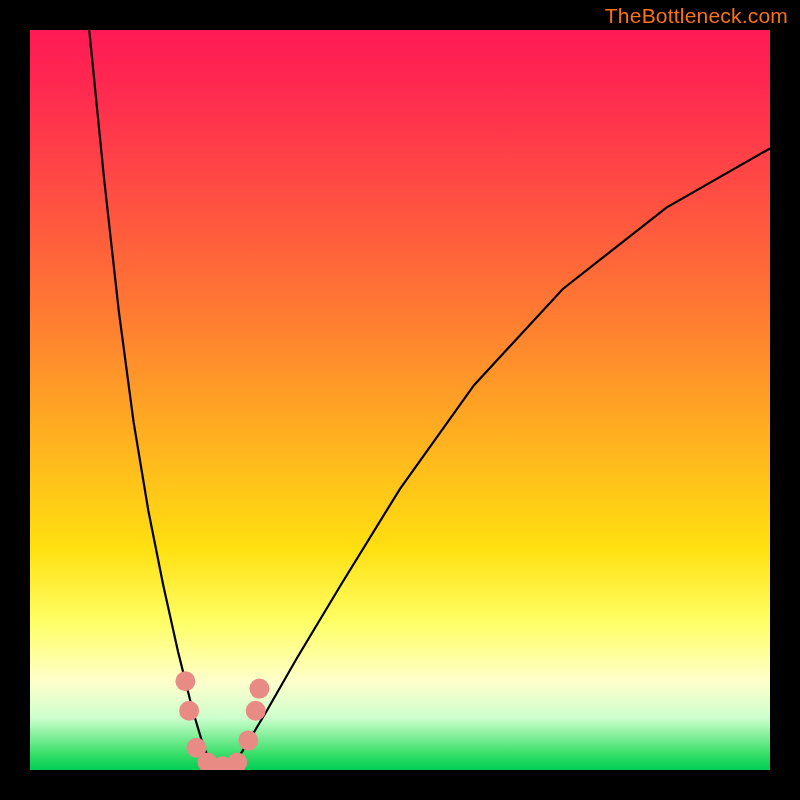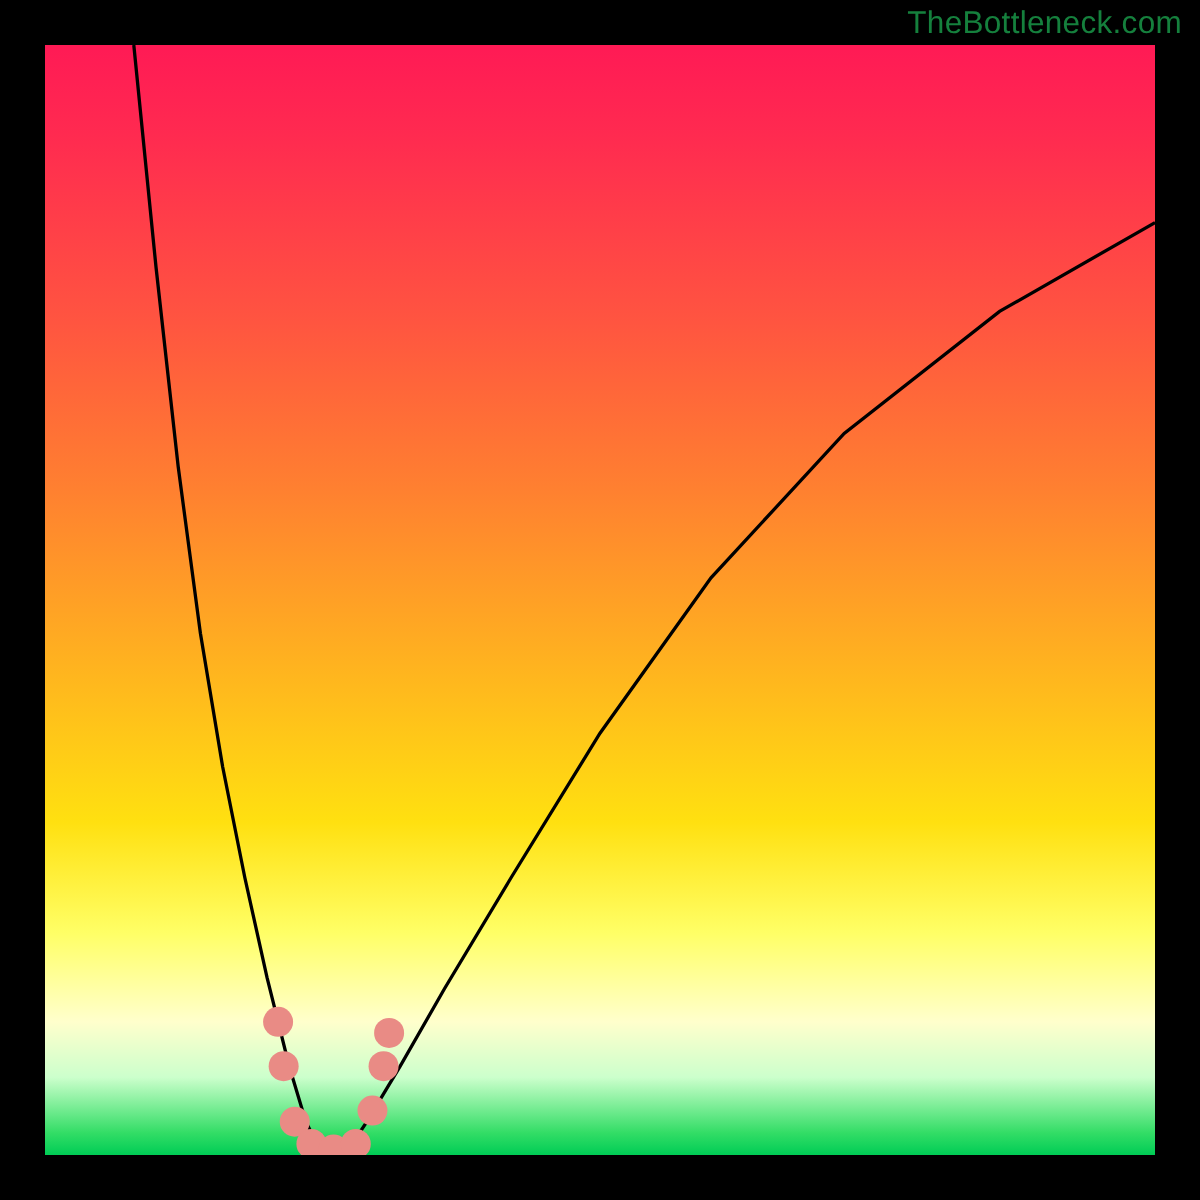--- a/index.html
+++ b/index.html
@@ -37,21 +37,21 @@
       #ffffcc 88%,
       #ccffcc 93%,
       #33dd66 98%,
       #00cc55 100%
     );
   }
   .watermark {
     position: absolute;
     top: 4px;
     right: 12px;
-    color: #15803d;
+    color: #f97316;
     font-size: 21px;
     font-weight: 500;
     letter-spacing: 0.2px;
   }
   svg.curve {
     position: absolute;
     top: 0; left: 0;
     width: 740px;
     height: 740px;
   }

